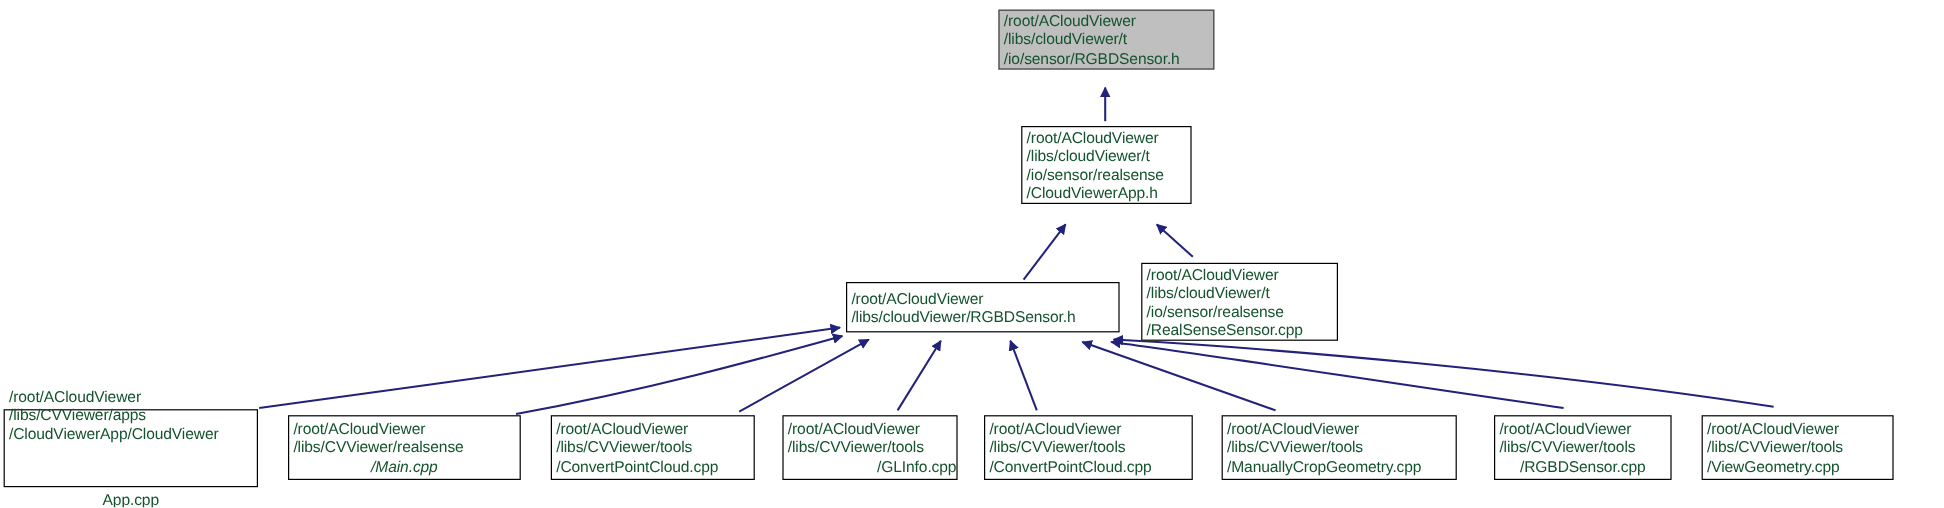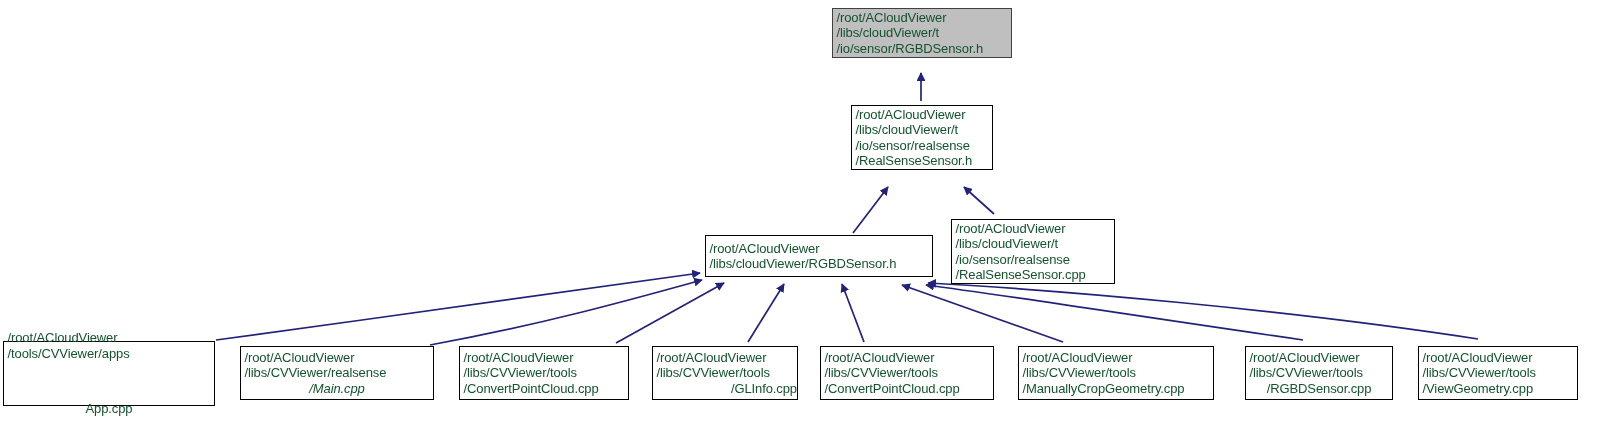--- a/index.html
+++ b/index.html
@@ -110,38 +110,39 @@
   <div class="node root lalign" style="left:832px; top:8px; width:180px; height:50px;">
     <span class="ln">/root/ACloudViewer</span>
     <span class="ln">/libs/cloudViewer/t</span>
     <span class="ln">/io/sensor/RGBDSensor.h</span>
   </div>
 
   <div class="node lalign" style="left:851px; top:105px; width:142px; height:65px;">
     <span class="ln">/root/ACloudViewer</span>
     <span class="ln">/libs/cloudViewer/t</span>
     <span class="ln">/io/sensor/realsense</span>
-    <span class="ln">/RealSenseSensor.h</span>
+    <span class="ln">/CloudViewerApp.h</span>
   </div>
 
   <div class="node lalign" style="left:705px; top:235px; width:228px; height:42px;">
     <span class="ln">/root/ACloudViewer</span>
     <span class="ln">/libs/cloudViewer/RGBDSensor.h</span>
   </div>
 
   <div class="node lalign" style="left:951px; top:219px; width:164px; height:65px;">
     <span class="ln">/root/ACloudViewer</span>
     <span class="ln">/libs/cloudViewer/t</span>
     <span class="ln">/io/sensor/realsense</span>
     <span class="ln">/RealSenseSensor.cpp</span>
   </div>
 
   <div class="node lalign" style="left:3px; top:341px; width:212px; height:65px;">
     <span class="ln">/root/ACloudViewer</span>
-    <span class="ln">/tools/CVViewer/apps</span>
+    <span class="ln">/libs/CVViewer/apps</span>
+    <span class="ln">/CloudViewerApp/CloudViewer</span>
     <span class="ln cen" style="text-align:center; padding-left:0;margin-top:40px;">App.cpp</span>
   </div>
 
   <div class="node lalign" style="left:240px; top:346px; width:194px; height:54px;">
     <span class="ln">/root/ACloudViewer</span>
     <span class="ln">/libs/CVViewer/realsense</span>
     <span class="ln" style="text-align:center; padding-left:0;font-style:italic;">/Main.cpp</span>
   </div>
 
   <div class="node lalign" style="left:459px; top:346px; width:170px; height:54px;">

